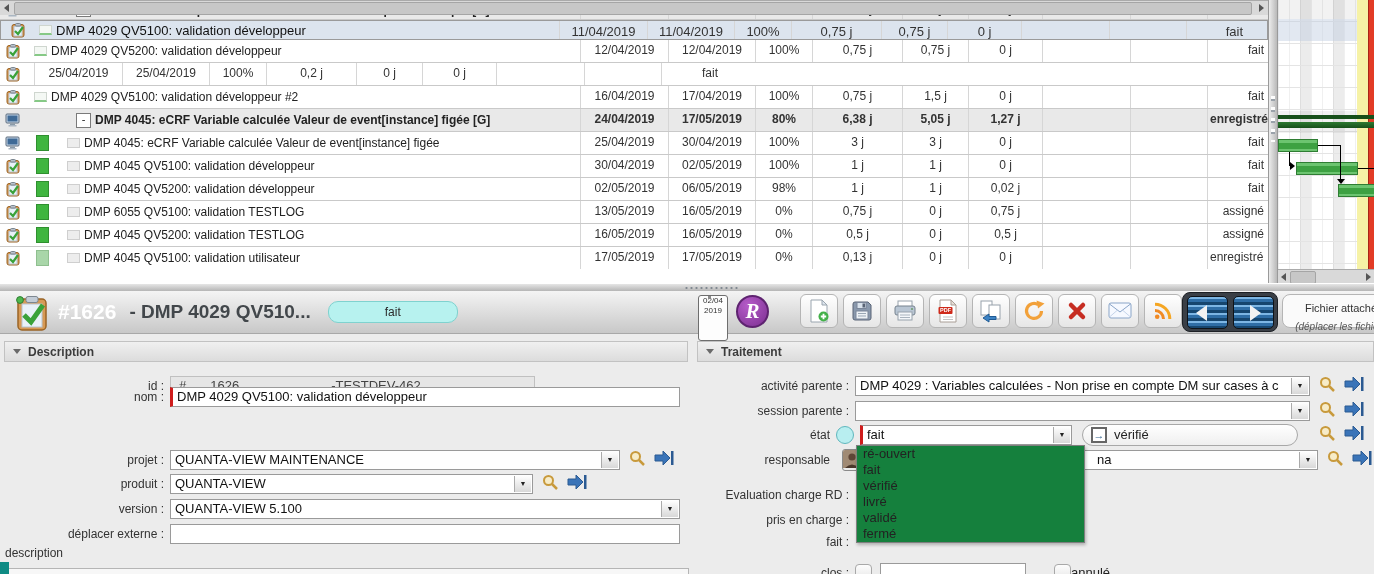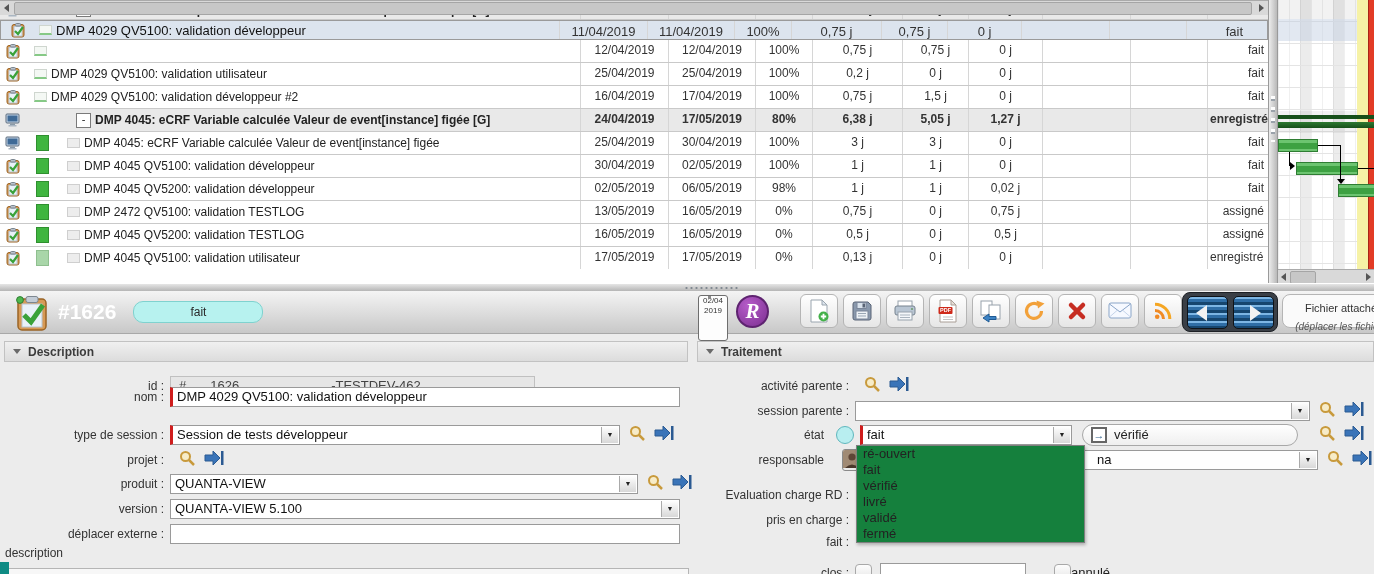--- a/index.html
+++ b/index.html
@@ -110,21 +110,21 @@
   .sec .tri-d{width:0;height:0;border-left:4px solid transparent;border-right:4px solid transparent;
               border-top:5px solid #6a6a6a;margin-right:7px}
   .sec.left{left:4px;width:684px}
   .sec.right{left:697px;width:677px}
 
   .fleft{position:absolute;left:0;top:71px;width:692px;height:212px}
   .fright{position:absolute;left:700px;top:71px;width:674px;height:212px}
   .frow{position:absolute;left:0;right:0;height:21px;display:flex;align-items:center}
   .flab{width:170px;flex:none;text-align:right;font-size:12px;color:#333;padding-right:6px;box-sizing:border-box;white-space:nowrap}
   .flabr{width:155px;flex:none;text-align:right;font-size:12px;color:#333;padding-right:6px;box-sizing:border-box;white-space:nowrap}
-  .flabs{width:136px;flex:none;text-align:right;font-size:12px;color:#333;padding-right:12px;box-sizing:border-box;white-space:nowrap}
+  .flabs{width:136px;flex:none;text-align:right;font-size:12px;color:#333;padding-right:6px;box-sizing:border-box;white-space:nowrap}
   .inp,.sel{height:20px;border:1px solid #9a9a9a;background:#fff;font-size:13px;color:#111;
             box-sizing:border-box;display:flex;align-items:center;padding:0 4px;overflow:hidden;white-space:nowrap}
   input.inp{font-family:"Liberation Sans",sans-serif;outline:none}
   .req{border-left:3px solid #cf1d1d}
   .sel{position:relative;padding-right:20px}
   .caret{position:absolute;right:1px;top:1px;bottom:1px;width:16px;border-left:1px solid #aaa;
          background:linear-gradient(#fefefe,#d8d8d8);display:flex;align-items:center;justify-content:center}
   .caret::after{content:"▼";font-size:7px;color:#222}
   .idbox{width:365px;height:20px;background:#e6e6e6;border:1px solid #c0c0c0;box-sizing:border-box;
          display:flex;align-items:center;font-size:13px;color:#444;padding:0 8px}
@@ -206,20 +206,21 @@
           <svg width="15" height="15" viewBox="0 0 15 15">
             <rect x="1" y="1.5" width="12" height="12.5" rx="2" fill="#d79a56" stroke="#9a6426"></rect>
             <rect x="3" y="3.5" width="8" height="9.5" fill="#e9f1f8" stroke="#b9c6d2"></rect>
             <rect x="4.5" y="0.5" width="5" height="2.5" rx="1" fill="#b9c2cc" stroke="#7d8790"></rect>
             <path d="M4 8 L7 11 L12 4" stroke="#3aa23a" stroke-width="2.2" fill="none"></path>
           </svg>
         </span>
       <span class="cg"><span class="grip"></span></span>
       <div class="cn">
           <span class="sqf"></span>
+          <span class="nm">DMP 4029 QV5200: validation développeur</span>
         </div>
       <span class="cd w88">12/04/2019</span>
       <span class="cd w87">12/04/2019</span>
       <span class="cd w57">100%</span>
       <span class="cd w90">0,75 j</span>
       <span class="cd w66">0,75 j</span>
       <span class="cd w74">0 j</span>
       <span class="cd sp88"></span>
         <span class="cd sp77"></span>
       <span class="cd wst">fait</span>
@@ -228,24 +229,20 @@
     <div class="trow">
       <span class="ci">
           <svg width="15" height="15" viewBox="0 0 15 15">
             <rect x="1" y="1.5" width="12" height="12.5" rx="2" fill="#d79a56" stroke="#9a6426"></rect>
             <rect x="3" y="3.5" width="8" height="9.5" fill="#e9f1f8" stroke="#b9c6d2"></rect>
             <rect x="4.5" y="0.5" width="5" height="2.5" rx="1" fill="#b9c2cc" stroke="#7d8790"></rect>
             <path d="M4 8 L7 11 L12 4" stroke="#3aa23a" stroke-width="2.2" fill="none"></path>
           </svg>
         </span>
       <span class="cg"><span class="grip"></span></span>
-      <div class="cn">
-          <span class="sqf"></span>
-          <span class="nm">DMP 4029 QV5100: validation utilisateur</span>
-        </div>
       <span class="cd w88">25/04/2019</span>
       <span class="cd w87">25/04/2019</span>
       <span class="cd w57">100%</span>
       <span class="cd w90">0,2 j</span>
       <span class="cd w66">0 j</span>
       <span class="cd w74">0 j</span>
       <span class="cd sp88"></span>
         <span class="cd sp77"></span>
       <span class="cd wst">fait</span>
     </div>
@@ -384,21 +381,21 @@
             <rect x="1" y="1.5" width="12" height="12.5" rx="2" fill="#d79a56" stroke="#9a6426"></rect>
             <rect x="3" y="3.5" width="8" height="9.5" fill="#e9f1f8" stroke="#b9c6d2"></rect>
             <rect x="4.5" y="0.5" width="5" height="2.5" rx="1" fill="#b9c2cc" stroke="#7d8790"></rect>
             <path d="M4 8 L7 11 L12 4" stroke="#3aa23a" stroke-width="2.2" fill="none"></path>
           </svg>
         </span>
       <span class="cg"><span class="grip"></span></span>
       <div class="cn">
           <span class="stg"></span>
           <span class="sqp"></span>
-          <span class="nm">DMP 2472 QV5100: validation TESTLOG</span>
+          <span class="nm">DMP 6055 QV5100: validation TESTLOG</span>
         </div>
       <span class="cd w88">13/05/2019</span>
       <span class="cd w87">16/05/2019</span>
       <span class="cd w57">0%</span>
       <span class="cd w90">0,75 j</span>
       <span class="cd w66">0 j</span>
       <span class="cd w74">0,75 j</span>
       <span class="cd sp88"></span>
         <span class="cd sp77"></span>
       <span class="cd wst">assigné</span>
@@ -503,20 +500,21 @@
       <svg width="38" height="38" viewBox="0 0 38 38">
           <rect x="4" y="5" width="28" height="31" rx="4" fill="#d79a56" stroke="#9a6426" stroke-width="1.5"></rect>
           <rect x="8" y="10" width="20" height="23" fill="#e9f1f8" stroke="#b9c6d2"></rect>
           <rect x="12" y="2.5" width="12" height="6" rx="2" fill="#c3ccd6" stroke="#7d8790"></rect>
           <path d="M10 21 L17 28 L29 11" stroke="#3aa23a" stroke-width="5" fill="none"></path>
           <circle cx="6" cy="6" r="3.4" fill="#4db84d" stroke="#2e7d32"></circle>
         </svg>
     </span>
     <div class="ph-left">
       <span class="t-id">#1626</span>
+      <span class="t-name"><span>-</span> <span>DMP 4029 QV510...</span></span>
       <span class="badge">fait</span>
     </div>
 
     <span class="cal">
       <span class="cal-top"><i style="left:5px"></i></span>
       <span>02/04</span><br>
       <span>2019</span>
     </span>
     <span class="avatarR">
         <span>R</span>
@@ -622,49 +620,38 @@
       <div class="idbox">
         <span>#</span>
         <span style="margin-left:24px">1626</span>
         <span style="margin-left:92px">-TESTDEV-462</span>
       </div>
     </div>
     <div class="frow" style="top:24px">
       <span class="flab">nom :</span>
       <input class="inp req" style="width: 510px;" value="DMP 4029 QV5100: validation développeur">
     </div>
-    <div class="frow" style="top:62px">
-      <span class="flab">type de session :</span>
-      <div class="sel req" style="width:450px">
-          <span>Session de tests développeur</span>
+    <div class="frow" style="top:87px">
+      <span class="flab">projet :</span>
+      <div class="sel" style="width:450px">
+          <span>QUANTA-VIEW MAINTENANCE</span>
           <span class="caret"></span>
         </div>
       <span class="mag"><svg width="18" height="18" viewBox="0 0 18 18">
             <circle cx="7.5" cy="7.5" r="4.5" fill="#f7ecc8" stroke="#c89a3c" stroke-width="2"></circle>
             <line x1="11" y1="11" x2="16" y2="16" stroke="#c89a3c" stroke-width="2.5"></line>
           </svg></span>
       <span class="goto"><svg width="20" height="16" viewBox="0 0 20 16">
             <polygon points="1,5 9,5 9,1 16,8 9,15 9,11 1,11" fill="#3a74b8" stroke="#2b5a92"></polygon>
             <rect x="17" y="1" width="2.5" height="14" fill="#2b5a92"></rect>
           </svg></span>
     </div>
-    <div class="frow" style="top:87px">
-      <span class="flab">projet :</span>
-      <span class="mag"><svg width="18" height="18" viewBox="0 0 18 18">
-            <circle cx="7.5" cy="7.5" r="4.5" fill="#f7ecc8" stroke="#c89a3c" stroke-width="2"></circle>
-            <line x1="11" y1="11" x2="16" y2="16" stroke="#c89a3c" stroke-width="2.5"></line>
-          </svg></span>
-      <span class="goto"><svg width="20" height="16" viewBox="0 0 20 16">
-            <polygon points="1,5 9,5 9,1 16,8 9,15 9,11 1,11" fill="#3a74b8" stroke="#2b5a92"></polygon>
-            <rect x="17" y="1" width="2.5" height="14" fill="#2b5a92"></rect>
-          </svg></span>
-    </div>
     <div class="frow" style="top:111px">
       <span class="flab">produit :</span>
-      <div class="sel" style="width:468px">
+      <div class="sel" style="width:363px">
           <span>QUANTA-VIEW</span>
           <span class="caret"></span>
         </div>
       <span class="mag"><svg width="18" height="18" viewBox="0 0 18 18">
             <circle cx="7.5" cy="7.5" r="4.5" fill="#f7ecc8" stroke="#c89a3c" stroke-width="2"></circle>
             <line x1="11" y1="11" x2="16" y2="16" stroke="#c89a3c" stroke-width="2.5"></line>
           </svg></span>
       <span class="goto"><svg width="20" height="16" viewBox="0 0 20 16">
             <polygon points="1,5 9,5 9,1 16,8 9,15 9,11 1,11" fill="#3a74b8" stroke="#2b5a92"></polygon>
             <rect x="17" y="1" width="2.5" height="14" fill="#2b5a92"></rect>
@@ -681,20 +668,24 @@
       <span class="flab">déplacer externe :</span>
       <input class="inp" style="width: 510px;" value="">
     </div>
     <span class="desc-label">description</span>
     <div class="desc-box"></div>
   </div>
 
   <div class="fright">
     <div class="frow" style="top:13px">
       <span class="flabr">activité parente :</span>
+      <div class="sel" style="width:455px">
+          <span>DMP 4029 : Variables calculées - Non prise en compte DM sur cases à c</span>
+          <span class="caret"></span>
+        </div>
       <span class="mag"><svg width="18" height="18" viewBox="0 0 18 18">
             <circle cx="7.5" cy="7.5" r="4.5" fill="#f7ecc8" stroke="#c89a3c" stroke-width="2"></circle>
             <line x1="11" y1="11" x2="16" y2="16" stroke="#c89a3c" stroke-width="2.5"></line>
           </svg></span>
       <span class="goto"><svg width="20" height="16" viewBox="0 0 20 16">
             <polygon points="1,5 9,5 9,1 16,8 9,15 9,11 1,11" fill="#3a74b8" stroke="#2b5a92"></polygon>
             <rect x="17" y="1" width="2.5" height="14" fill="#2b5a92"></rect>
           </svg></span>
     </div>
     <div class="frow" style="top:38px">

